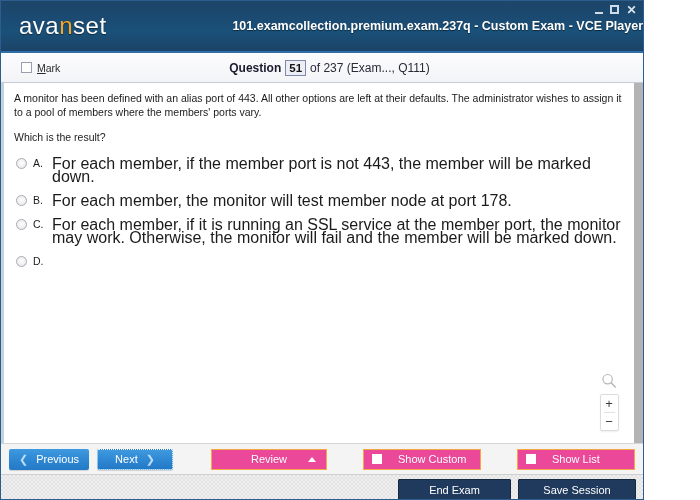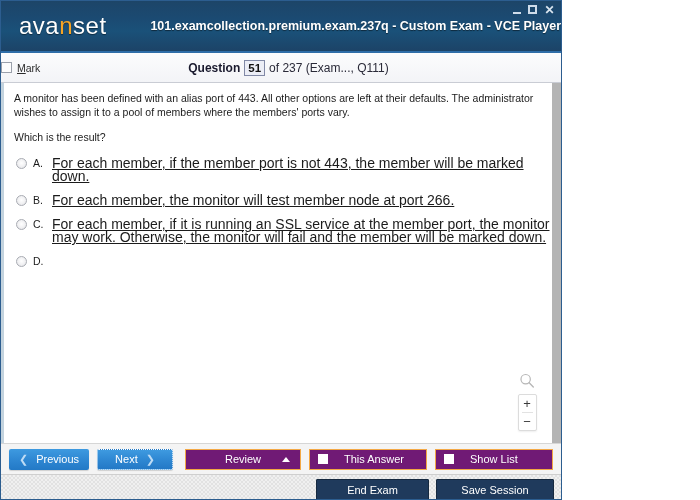--- a/index.html
+++ b/index.html
@@ -5,21 +5,21 @@
   * { box-sizing: border-box; margin: 0; padding: 0; }
   html, body {
     width: 700px; height: 500px;
     font-family: "Liberation Sans", sans-serif;
     background: #ffffff;
     overflow: hidden;
   }
 
   #app {
     position: relative;
-    width: 562px; height: 500px;
+    width: 644px; height: 500px;
     background: #ffffff;
     border: 1px solid #2c5d8f;
     overflow: hidden;
   }
 
   
   .titlebar {
     position: relative;
     height: 52px;
     background: linear-gradient(to bottom, #1d4568 0%, #1b4a72 35%, #1a5179 60%, #1c4367 100%);
@@ -66,21 +66,21 @@
   .qbar {
     position: relative;
     height: 30px;
     background: linear-gradient(to bottom, #fcfcfd 0%, #f3f4f7 100%);
     border-bottom: 1px solid #c9ccd4;
     display: flex;
     align-items: center;
   }
   .mark-wrap {
     display: flex; align-items: center; gap: 5px;
-    margin-left: 0; cursor: pointer;
+    margin-left: 20px; cursor: pointer;
   }
   .mark-box {
     width: 11px; height: 11px;
     border: 1px solid #9aa0ab;
     background: #fdfdfd;
   }
   .mark-label {
     font-size: 10.5px; color: #2b2b2b;
   }
   .mark-label .accel { text-decoration: underline; }
@@ -145,24 +145,23 @@
     border: 1px solid #a9acb3;
     background: radial-gradient(circle at 50% 45%, #ffffff 0%, #f0f0f2 55%, #dcdde0 100%);
   }
   .opt-letter {
     font-size: 10.5px;
     color: #1b1b1b;
     width: 13px;
     flex: 0 0 auto;
   }
   .opt-text {
-    font-size: 14px;
+    font-size: 16px;
     color: #1b1b1b;
     line-height: 13px;
-    text-decoration: underline;
   }
 
   
   .zoomwidget {
     position: absolute;
     right: 24px;
     bottom: 12px;
     width: 20px;
     display: flex;
     flex-direction: column;
@@ -224,26 +223,27 @@
   #btn-next { margin-left: 8px; width: 76px; border: 1px dotted #ffffff; }
 
   .orange-group {
     position: absolute;
     right: 8px;
     display: flex;
     gap: 8px;
   }
   .orange-btn {
     height: 21px;
-    background: #701a75;
+    background: #ec4899;
     color: #ffffff;
     font-size: 11px;
     padding: 0 8px;
     border: 1px solid #f3a845;
     text-shadow: 0 1px 0 rgba(0,0,0,.08);
+    margin-left: 28px;
   }
   #btn-review { width: 116px; justify-content: center; position: relative; }
   #btn-review .caret {
     position: absolute; right: 10px;
     width: 0; height: 0;
     border-left: 4px solid transparent;
     border-right: 4px solid transparent;
     border-bottom: 5px solid #ffffff;
   }
   .chk-btn { width: 118px; justify-content: flex-start; gap: 16px; }
@@ -323,21 +323,21 @@
 
     <div class="options">
       <div class="option">
         <span class="radio"></span>
         <span class="opt-letter">A.</span>
         <span class="opt-text">For each member, if the member port is not 443, the member will be marked down.</span>
       </div>
       <div class="option">
         <span class="radio"></span>
         <span class="opt-letter">B.</span>
-        <span class="opt-text">For each member, the monitor will test member node at port 266.</span>
+        <span class="opt-text">For each member, the monitor will test member node at port 178.</span>
       </div>
       <div class="option">
         <span class="radio"></span>
         <span class="opt-letter">C.</span>
         <span class="opt-text">For each member, if it is running an SSL service at the member port, the monitor may work. Otherwise, the monitor will fail and the member will be marked down.</span>
       </div>
       <div class="option">
         <span class="radio"></span>
         <span class="opt-letter">D.</span>
       </div>
@@ -366,21 +366,21 @@
       <span class="chev">❯</span>
     </div>
 
     <div class="orange-group">
       <div class="btn orange-btn" id="btn-review">
         <span>Review</span>
         <span class="caret"></span>
       </div>
       <div class="btn orange-btn chk-btn" id="btn-show-answer">
         <span class="chk-box"></span>
-        <span>This Answer</span>
+        <span>Show Custom</span>
       </div>
       <div class="btn orange-btn chk-btn" id="btn-show-list">
         <span class="chk-box"></span>
         <span>Show List</span>
       </div>
     </div>
   </div>
 
   <div class="statusbar">
     <div class="dark-group">

